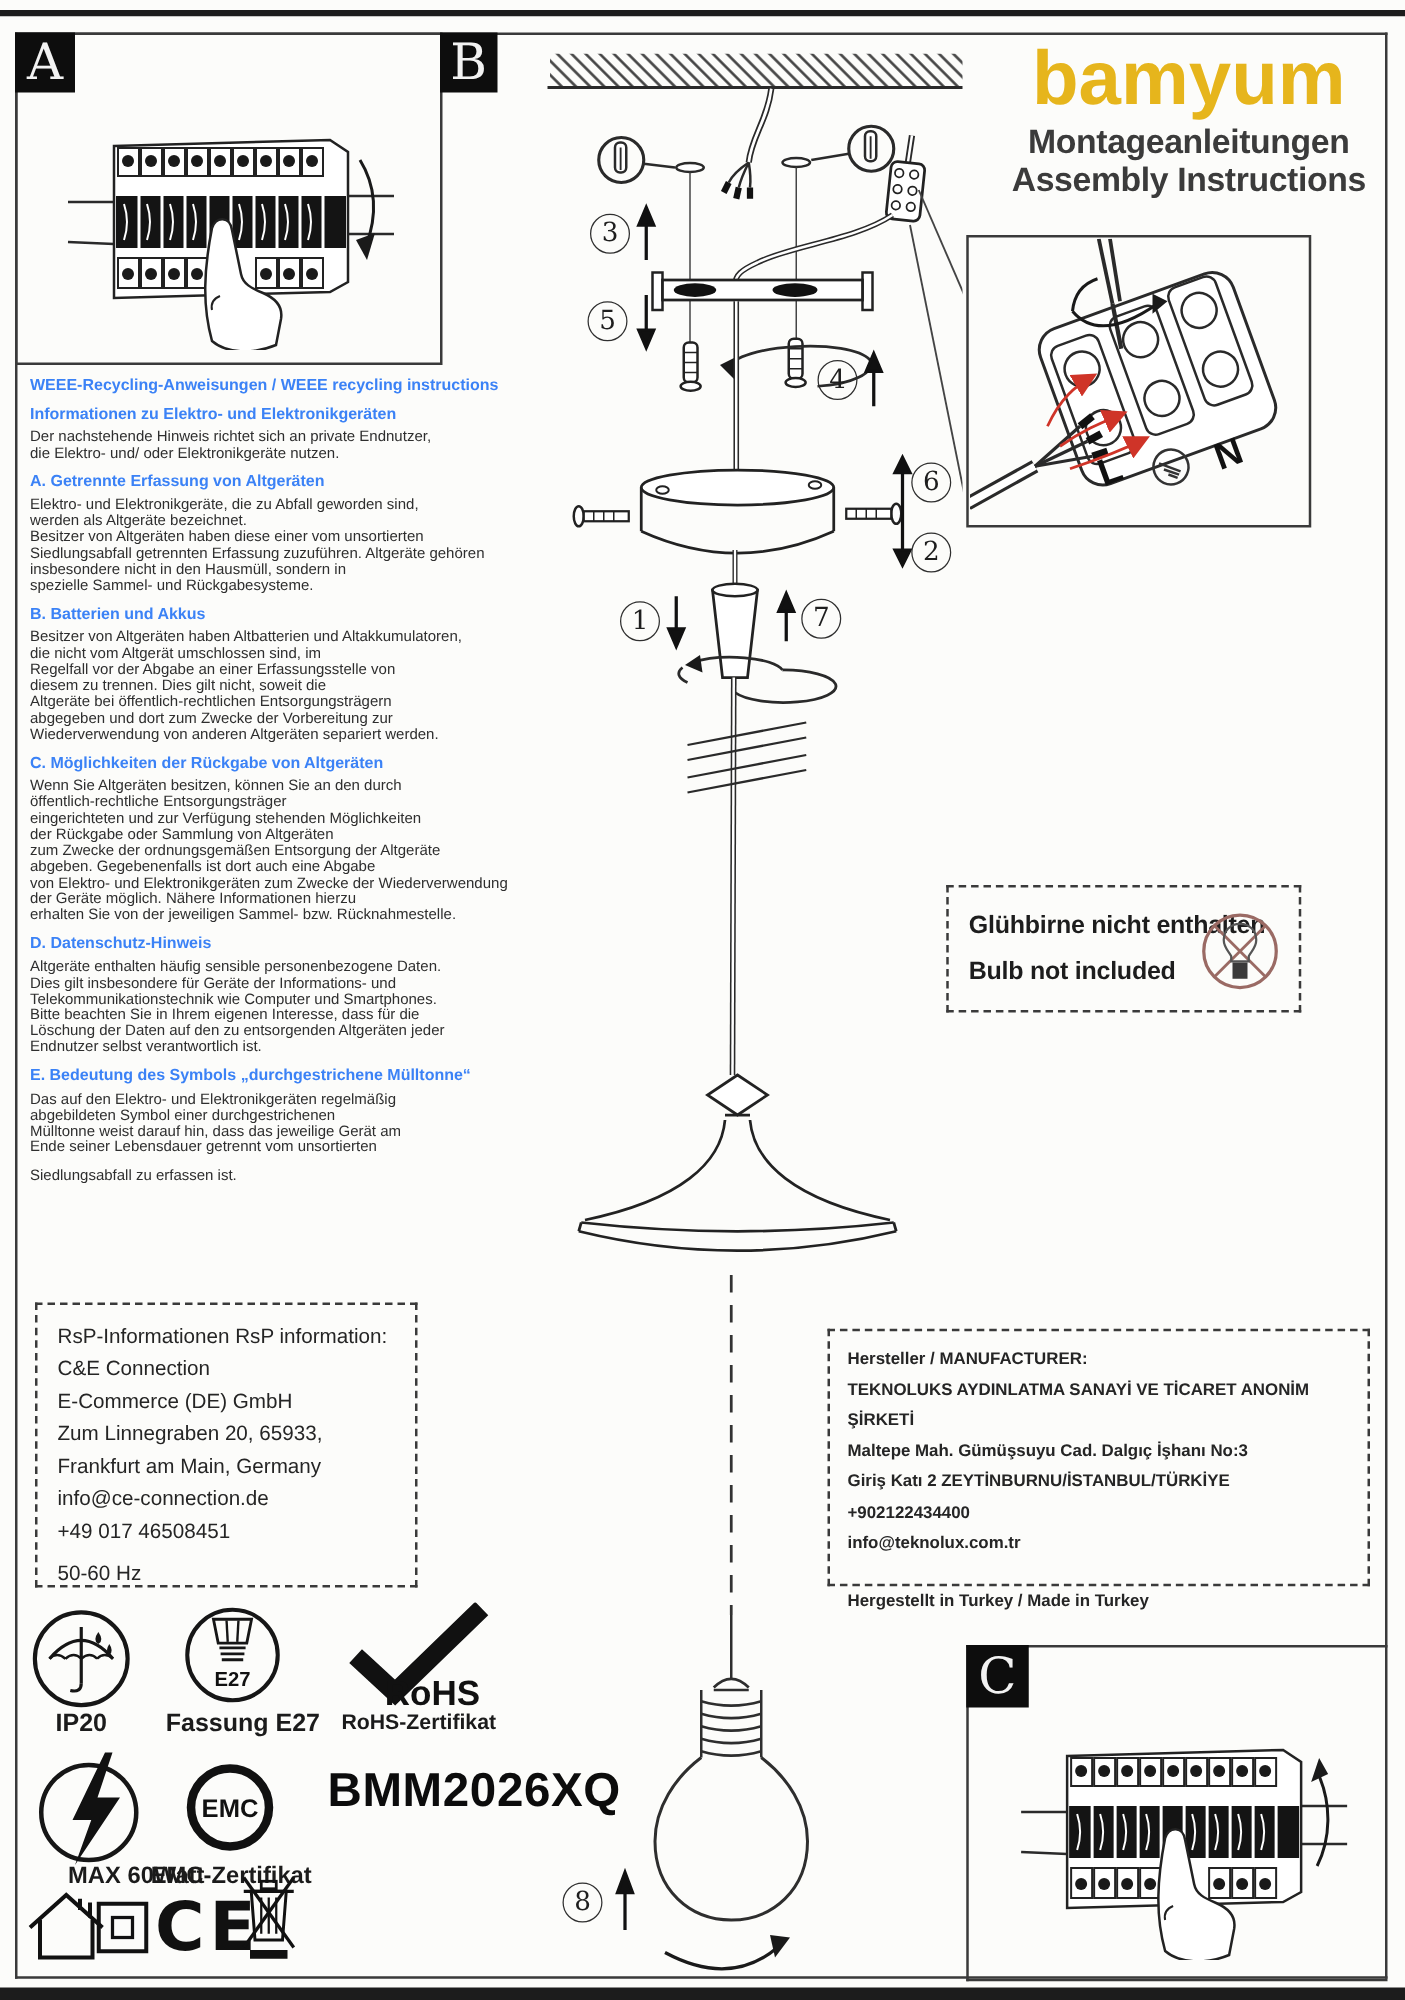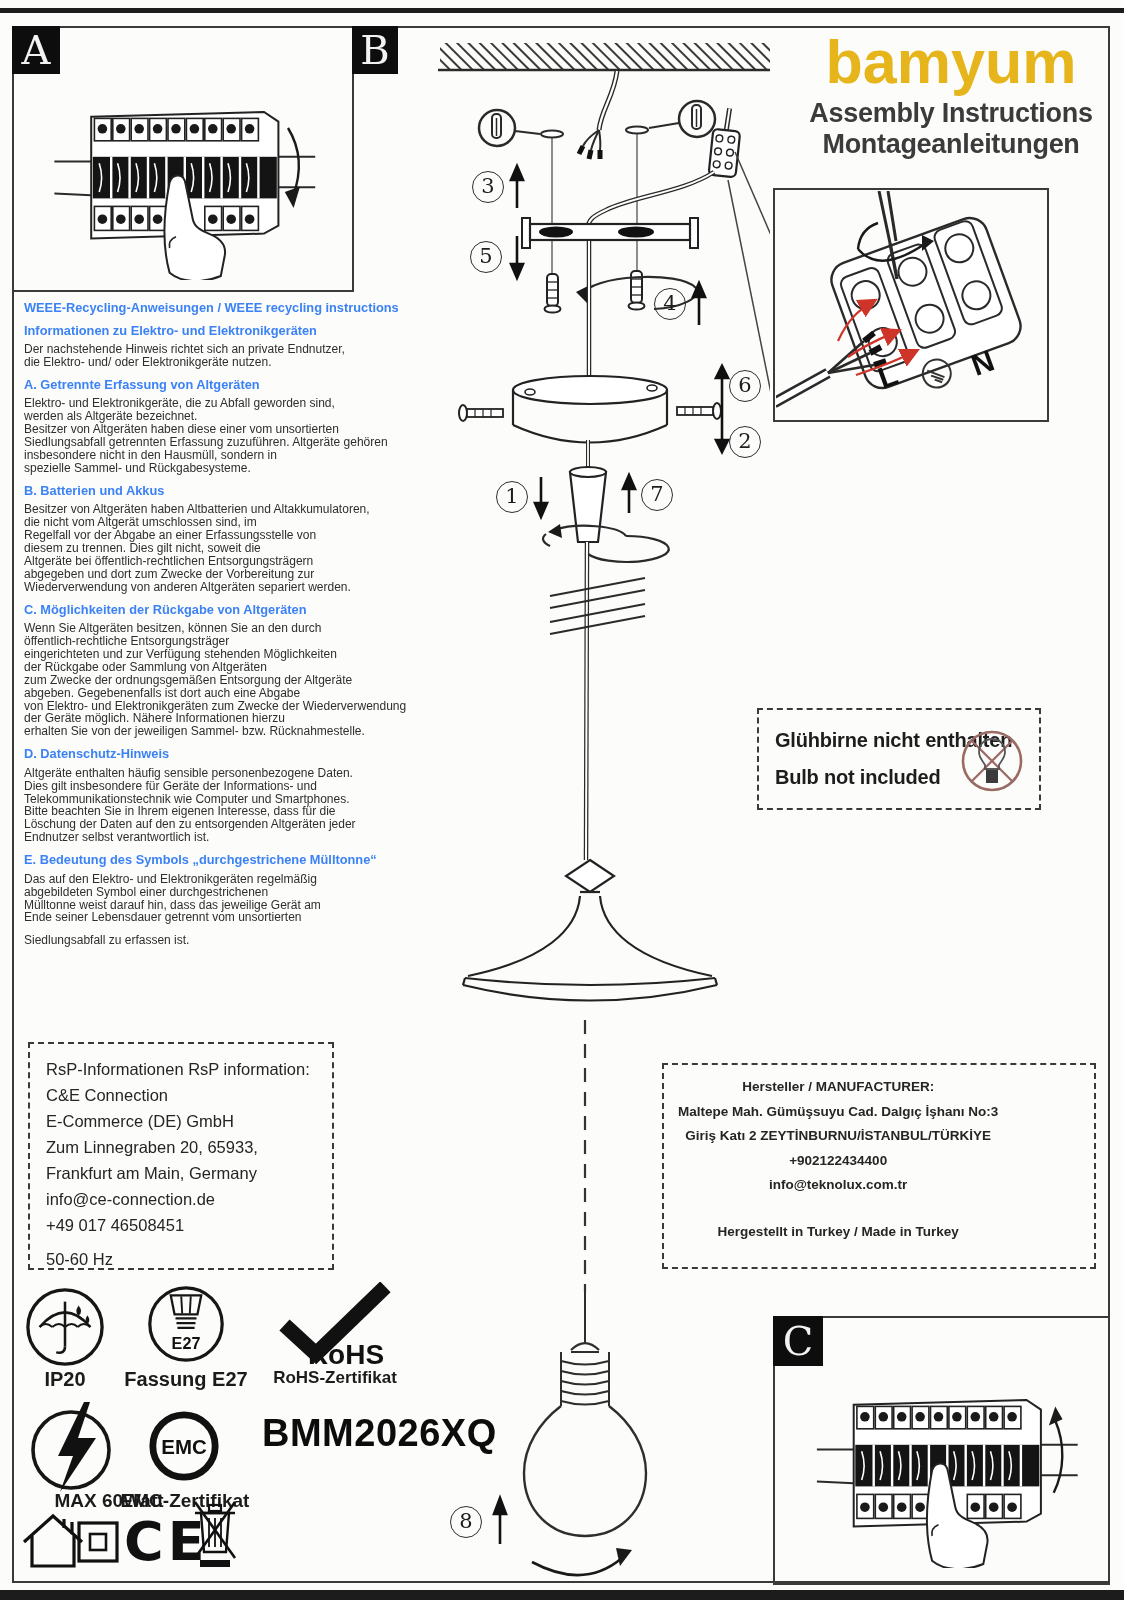--- a/index.html
+++ b/index.html
@@ -17,21 +17,21 @@
   .weee h4{font-size:12.8px;line-height:13.5px;margin:9px 0 6px 0;color:#3b82f6;}
   .weee p{margin:0 0 4px 0;white-space:pre-line;}
   .logo-wrap{position:absolute;left:795px;top:26px;width:312px;text-align:center;}
   .brand{font-size:61px;font-weight:bold;letter-spacing:0px;color:#e6b51c;line-height:72px;}
   .subt{font-size:27px;font-weight:bold;color:#3b3b3b;line-height:31px;letter-spacing:-0.3px;}
   .bulbnote{position:absolute;left:757px;top:708px;width:280px;height:98px;}
   .bulbnote .txt{position:absolute;left:16px;top:12px;font-size:20px;font-weight:bold;color:#1d1d1d;line-height:37px;white-space:pre-line;letter-spacing:-0.2px;}
   .rsp{position:absolute;left:28px;top:1042px;width:302px;height:224px;text-decoration:underline;}
   .rsp .inner{position:absolute;left:16px;top:12px;font-size:16.5px;color:#252525;line-height:26px;}
   .mfr{position:absolute;left:662px;top:1063px;width:430px;height:202px;}
-  .mfr .inner{position:absolute;left:14px;top:10px;font-size:13.5px;font-weight:bold;color:#252525;line-height:24.5px;text-align:center;}
+  .mfr .inner{position:absolute;left:14px;top:10px;font-size:13.5px;font-weight:bold;color:#252525;line-height:24.5px;}
   .certlabel{font-weight:bold;color:#1b1b1b;text-align:center;}
   .model{position:absolute;left:262px;top:1412px;font-size:38px;font-weight:bold;color:#0c0c0c;letter-spacing:0.5px;}
   svg{display:block;}
 </style>
 </head>
 <body>
 
 <div id="page">
 
   <div class="line" style="left:0;top:8px;width:1124px;height:5px;"></div>
@@ -124,22 +124,22 @@
   </svg>
 
   <svg class="abs" style="left:28px;top:80px;" width="312" height="200" viewBox="0 0 340 250">
     <use href="#cb"></use>
     <path d="M300,60 C316,86 318,114 306,146" fill="none" stroke="#1a1a1a" stroke-width="3"></path>
     <polygon points="296,140 315,133 307,160" fill="#1a1a1a"></polygon>
   </svg>
 
   <div class="logo-wrap">
     <div class="brand">bamyum</div>
+    <div class="subt">Montageanleitungen</div>
     <div class="subt">Assembly Instructions</div>
-    <div class="subt">Montageanleitungen</div>
   </div>
 
   <div class="weee">
     <h4>WEEE-Recycling-Anweisungen / WEEE recycling instructions</h4>
     <h4>Informationen zu Elektro- und Elektronikgeräten</h4>
     <p>Der nachstehende Hinweis richtet sich an private Endnutzer,
  die Elektro- und/ oder Elektronikgeräte nutzen.</p>
     <h4>A. Getrennte Erfassung von Altgeräten</h4>
     <p>Elektro- und Elektronikgeräte, die zu Abfall geworden sind,
  werden als Altgeräte bezeichnet.
@@ -444,20 +444,21 @@
       <div>Frankfurt am Main, Germany</div>
       <div>info@ce-connection.de</div>
       <div>+49 017 46508451</div>
       <div style="margin-top:8px">50-60 Hz</div>
     </div>
   </div>
 
   <div class="dashedbox mfr">
     <div class="inner">
       <div>Hersteller / MANUFACTURER:</div>
+      <div>TEKNOLUKS AYDINLATMA SANAYİ VE TİCARET ANONİM ŞİRKETİ</div>
       <div>Maltepe Mah. Gümüşsuyu Cad. Dalgıç İşhanı No:3</div>
       <div>Giriş Katı 2 ZEYTİNBURNU/İSTANBUL/TÜRKİYE</div>
       <div>+902122434400</div>
       <div>info@teknolux.com.tr</div>
       <div style="margin-top:22px">Hergestellt in Turkey / Made in Turkey</div>
     </div>
   </div>
 
   <svg class="abs" style="left:24px;top:1286px;" width="82" height="82" viewBox="0 0 84 84">
     <circle cx="42" cy="42" r="38" fill="none" stroke="#161616" stroke-width="3.4"></circle>
@@ -471,21 +472,21 @@
   <div class="abs certlabel" style="left:14px;top:1368px;width:102px;font-size:20px;">IP20</div>
 
   <svg class="abs" style="left:146px;top:1284px;" width="80" height="80" viewBox="0 0 84 84">
     <circle cx="42" cy="42" r="38" fill="none" stroke="#161616" stroke-width="3.4"></circle>
     <path d="M26,12 L58,12 L54,32 L30,32 Z" fill="none" stroke="#161616" stroke-width="2.4"></path>
     <line x1="37" y1="13" x2="38" y2="31" stroke="#161616" stroke-width="2"></line>
     <line x1="47" y1="13" x2="46" y2="31" stroke="#161616" stroke-width="2"></line>
     <path d="M31,36 L53,36 M32,41 L52,41 M33,46 L51,46" stroke="#161616" stroke-width="2.4"></path>
     <text x="42" y="68" text-anchor="middle" font-family="Liberation Sans,sans-serif" font-size="17" font-weight="bold" fill="#111">E27</text>
   </svg>
-  <div class="abs certlabel" style="left:116px;top:1368px;width:140px;font-size:20px;">Fassung E27</div>
+  <div class="abs certlabel" style="left:116px;top:1368px;width:140px;font-size:20px;text-align:right;">Fassung E27</div>
 
   <svg class="abs" style="left:276px;top:1282px;" width="120" height="84" viewBox="0 0 120 84">
     <path d="M14,48 L40,72 L104,10" fill="none" stroke="#111" stroke-width="15" stroke-linecap="square"></path>
     <text x="70" y="82" text-anchor="middle" font-family="Liberation Sans,sans-serif" font-size="28" font-weight="bold" fill="#111">RoHS</text>
   </svg>
   <div class="abs certlabel" style="left:250px;top:1368px;width:170px;font-size:17px;">RoHS-Zertifikat</div>
 
   <svg class="abs" style="left:28px;top:1398px;" width="86" height="96" viewBox="0 0 86 96">
     <circle cx="43" cy="52" r="38" fill="none" stroke="#161616" stroke-width="3.6"></circle>
     <polygon points="56,4 30,58 45,58 32,94 68,40 50,40 62,4" fill="#111"></polygon>

